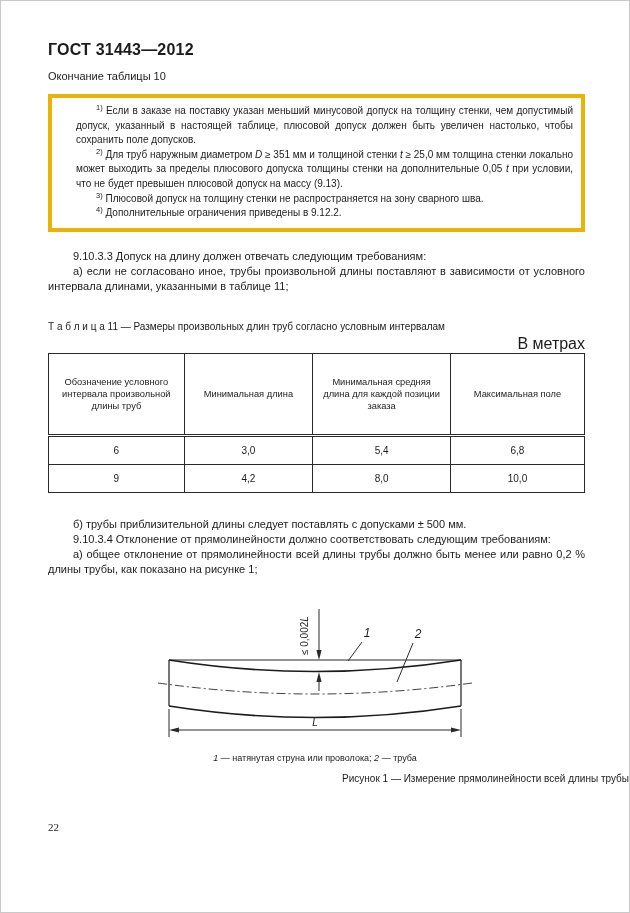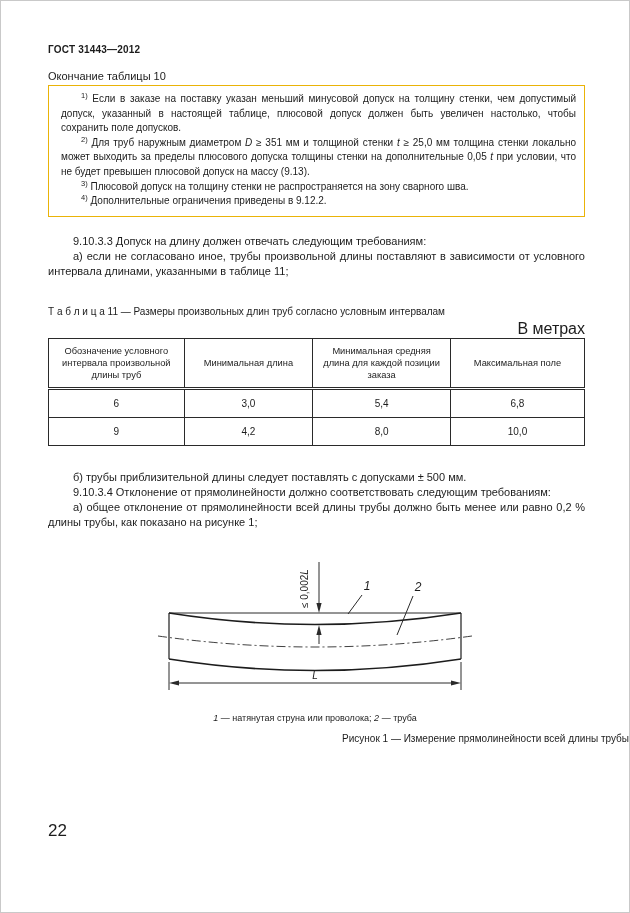--- a/index.html
+++ b/index.html
@@ -2,46 +2,46 @@
 <html><head>
 <meta charset="utf-8">
 <style>
   html,body{margin:0;padding:0;background:#fff;}
   .page{
     width:630px;height:913px;box-sizing:border-box;position:relative;
     background:#fff;border:1px solid #c9c9c9;
     font-family:"Liberation Sans", sans-serif;color:#1c1c1c;overflow:hidden;
   }
   .content{padding:41px 44px 0 47px;}
-  .doc-number{font-size:10px;font-weight:bold;letter-spacing:.2px;line-height:15px;}
+  .doc-number{font-size:16px;font-weight:bold;letter-spacing:.2px;line-height:15px;}
   .cont-note{font-size:11px;line-height:13px;margin-top:13px;}
   .fn-box{
-    margin-top:2px;border:1px solid #eab308;padding:6px 8px 7px 12px;
+    margin-top:11px;border:4px solid #eab308;padding:6px 8px 7px 24px;
     font-size:10px;line-height:14.6px;text-align:justify;
   }
   .fn-box p{margin:0;text-indent:20px;}
   sup{font-size:7.5px;vertical-align:super;line-height:0;}
   .it{font-style:italic;}
   .body-p{font-size:11px;line-height:15px;text-align:justify;text-indent:25px;margin:0;}
   .mt-first{margin-top:17px;}
   .tbl-caption{margin-top:26px;font-size:10px;line-height:13px;}
   .unit-note{margin-top:5px;margin-bottom:3px;font-size:16px;text-align:right;line-height:12px;}
   table.t11{border-collapse:collapse;width:100%;table-layout:fixed;}
   table.t11 th,table.t11 td{border:1px solid #2a2a2a;text-align:center;vertical-align:middle;}
   table.t11 th{
-    font-weight:normal;font-size:9.3px;line-height:12px;height:44px;padding:2px 8px;
+    font-weight:normal;font-size:9.3px;line-height:12px;height:44px;padding:18px 8px;
     border-bottom:3px double #2a2a2a;
   }
   table.t11 td{font-size:10px;height:25px;padding:1px 4px;}
   .p-group{margin-top:24px;}
   .figure-wrap{margin-top:20px;}
   .figure-wrap svg{display:block;}
-  .fig-legend{font-size:9px;line-height:11px;text-align:center;margin-top:13px;color:#222;}
+  .fig-legend{font-size:9px;line-height:11px;text-align:center;margin-top:6px;color:#222;}
   .fig-caption{font-size:10px;line-height:12px;text-align:right;margin-top:9px;}
-  .page-number{position:absolute;left:47px;top:820px;font-size:17px;}
+  .page-number{position:absolute;left:47px;top:820px;font-size:11px;font-family:Liberation Serif, serif;}
   .svg-label{font-size:12px;font-style:italic;font-family:"Liberation Sans",sans-serif;}
   .svg-dim{font-size:10px;font-family:"Liberation Sans",sans-serif;}
 </style>
 </head>
 <body>
 
 <div class="page">
   <div class="content">
 
     <div class="doc-number">ГОСТ 31443—2012</div>

